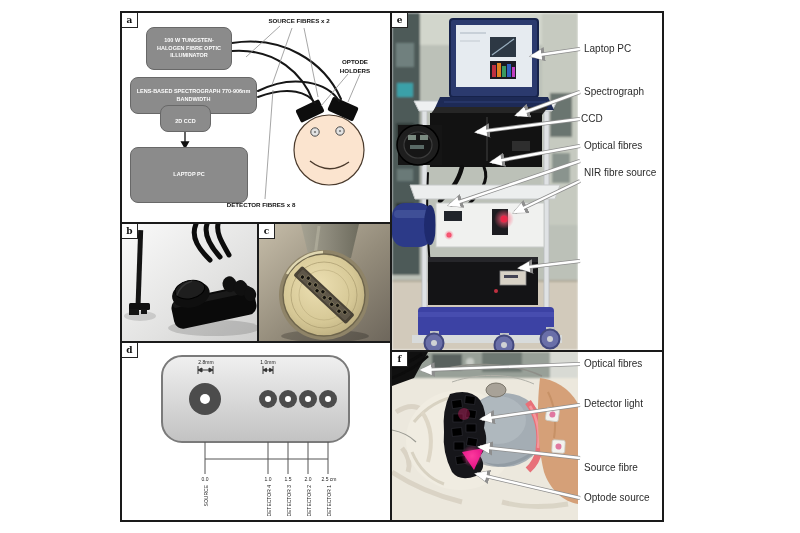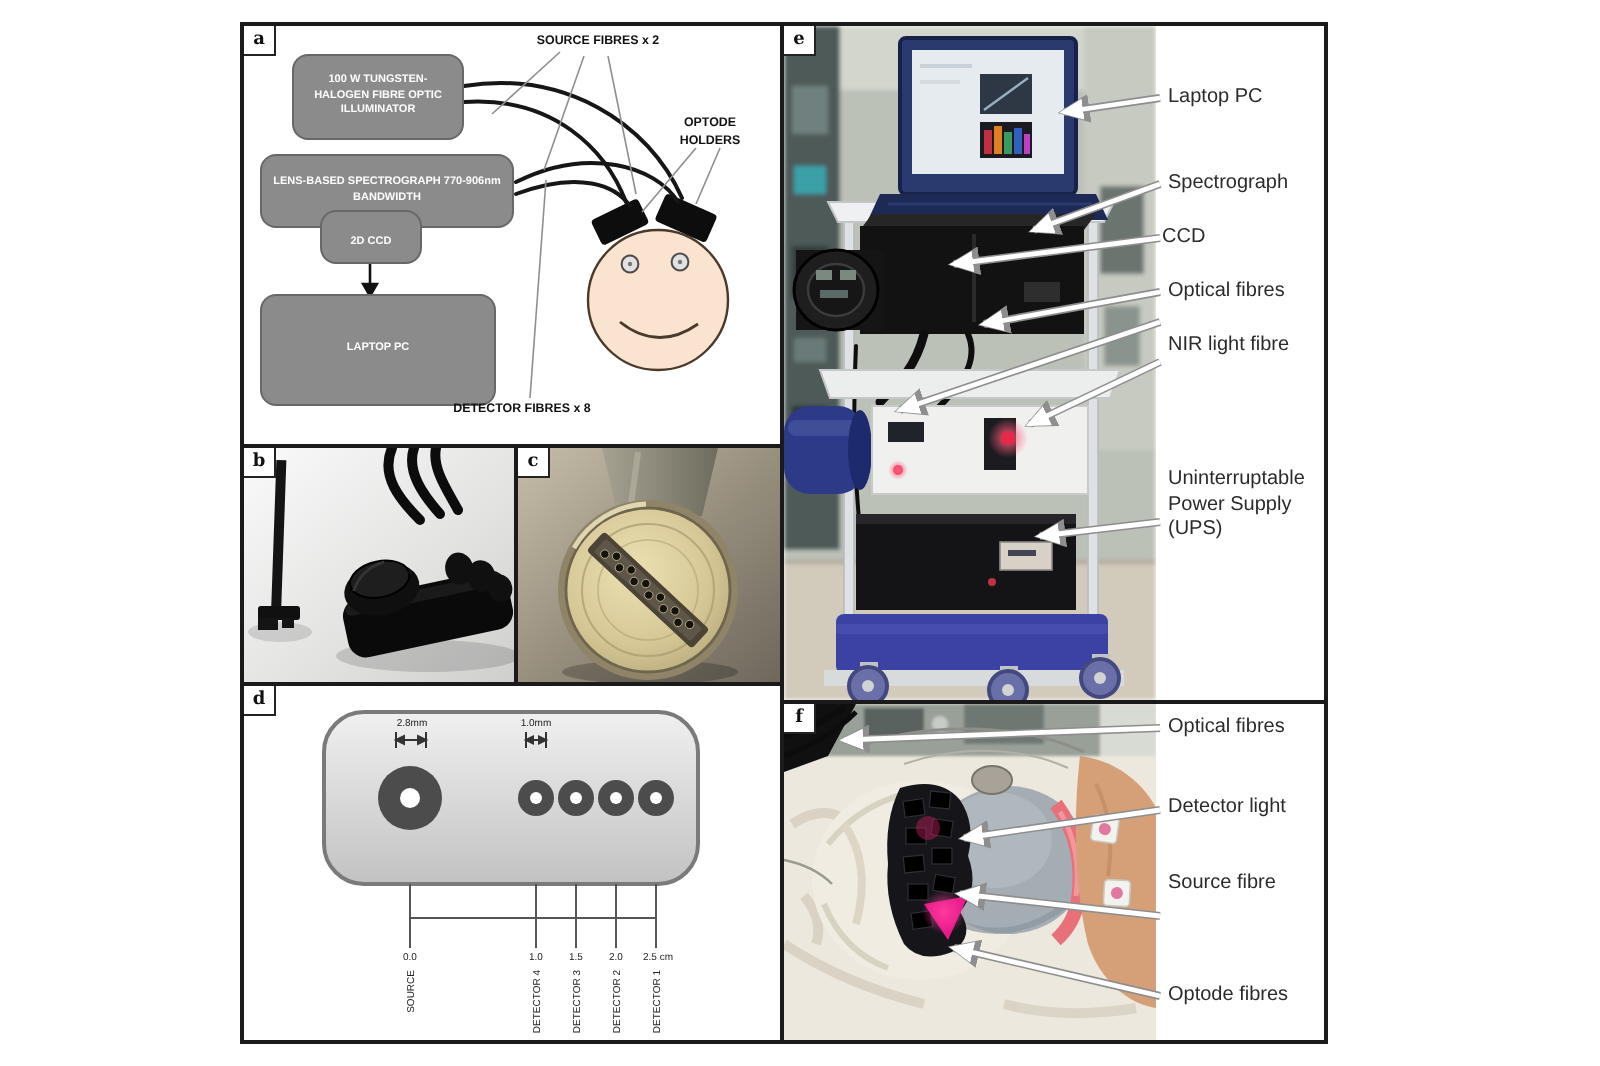--- a/index.html
+++ b/index.html
@@ -352,22 +352,21 @@
         <rect x="154" y="314" width="9" height="12" fill="#c0c3c5"></rect>
         <circle cx="158" cy="326" r="9.5" fill="#6a6fa8" stroke="#43487e" stroke-width="2"></circle>
             <circle cx="158" cy="326" r="3" fill="#d0d2d4"></circle>
       </g>
     </svg>
     <div class="photo-col" style="left:186px;width:84px;"></div>
     <div class="photo-label" style="left:192px;top:30px;">Laptop PC</div>
     <div class="photo-label" style="left:192px;top:73px;">Spectrograph</div>
     <div class="photo-label" style="left:189px;top:100px;">CCD</div>
     <div class="photo-label" style="left:192px;top:127px;">Optical fibres</div>
-    <div class="photo-label" style="left:192px;top:154px;">NIR light fibre</div>
-    <div class="photo-label" style="left:192px;top:221px;width:74px;">Uninterruptable Power Supply (UPS)</div>
+    <div class="photo-label" style="left:192px;top:154px;">NIR fibre source</div>
     <svg class="arrows" width="270" height="337" viewBox="0 0 270 337">
       <defs>
         <marker id="mEg" markerWidth="4" markerHeight="3.6" refX="3.2" refY="1.8" orient="auto">
           <path d="M0,0 L4,1.8 L0,3.6 Z" fill="#8e8e8e"></path>
             </marker>
         <marker id="mEw" markerWidth="5" markerHeight="4.4" refX="4" refY="2.2" orient="auto">
           <path d="M0,0 L5,2.2 L0,4.4 Z" fill="#ffffff"></path>
             </marker>
       </defs>
       <g>
@@ -474,22 +473,22 @@
         <g transform="rotate(3 166 94)">
           <rect x="160" y="88" width="13" height="13" rx="2" fill="#f2f2ee" stroke="#c8c8c0" stroke-width="0.8"></rect>
           <circle cx="166.5" cy="94.5" r="3" fill="#e078a0"></circle>
         </g>
       </g>
       <path d="M0,78 C10,80 18,84 24,90" stroke="#9a9a92" stroke-width="1.2" fill="none"></path>
     </svg>
     <div class="photo-col" style="left:186px;width:84px;"></div>
     <div class="photo-label" style="left:192px;top:6px;">Optical fibres</div>
     <div class="photo-label" style="left:192px;top:46px;">Detector light</div>
-    <div class="photo-label" style="left:192px;top:84px;">Source fibre</div>
-    <div class="photo-label" style="left:192px;top:140px;">Optode fibres</div>
+    <div class="photo-label" style="left:192px;top:110px;">Source fibre</div>
+    <div class="photo-label" style="left:192px;top:140px;">Optode source</div>
     <svg class="arrows" width="270" height="168" viewBox="0 0 270 168">
       <defs>
         <marker id="mFg" markerWidth="4" markerHeight="3.6" refX="3.2" refY="1.8" orient="auto">
           <path d="M0,0 L4,1.8 L0,3.6 Z" fill="#8e8e8e"></path>
             </marker>
         <marker id="mFw" markerWidth="5" markerHeight="4.4" refX="4" refY="2.2" orient="auto">
           <path d="M0,0 L5,2.2 L0,4.4 Z" fill="#ffffff"></path>
             </marker>
       </defs>
       <g>

